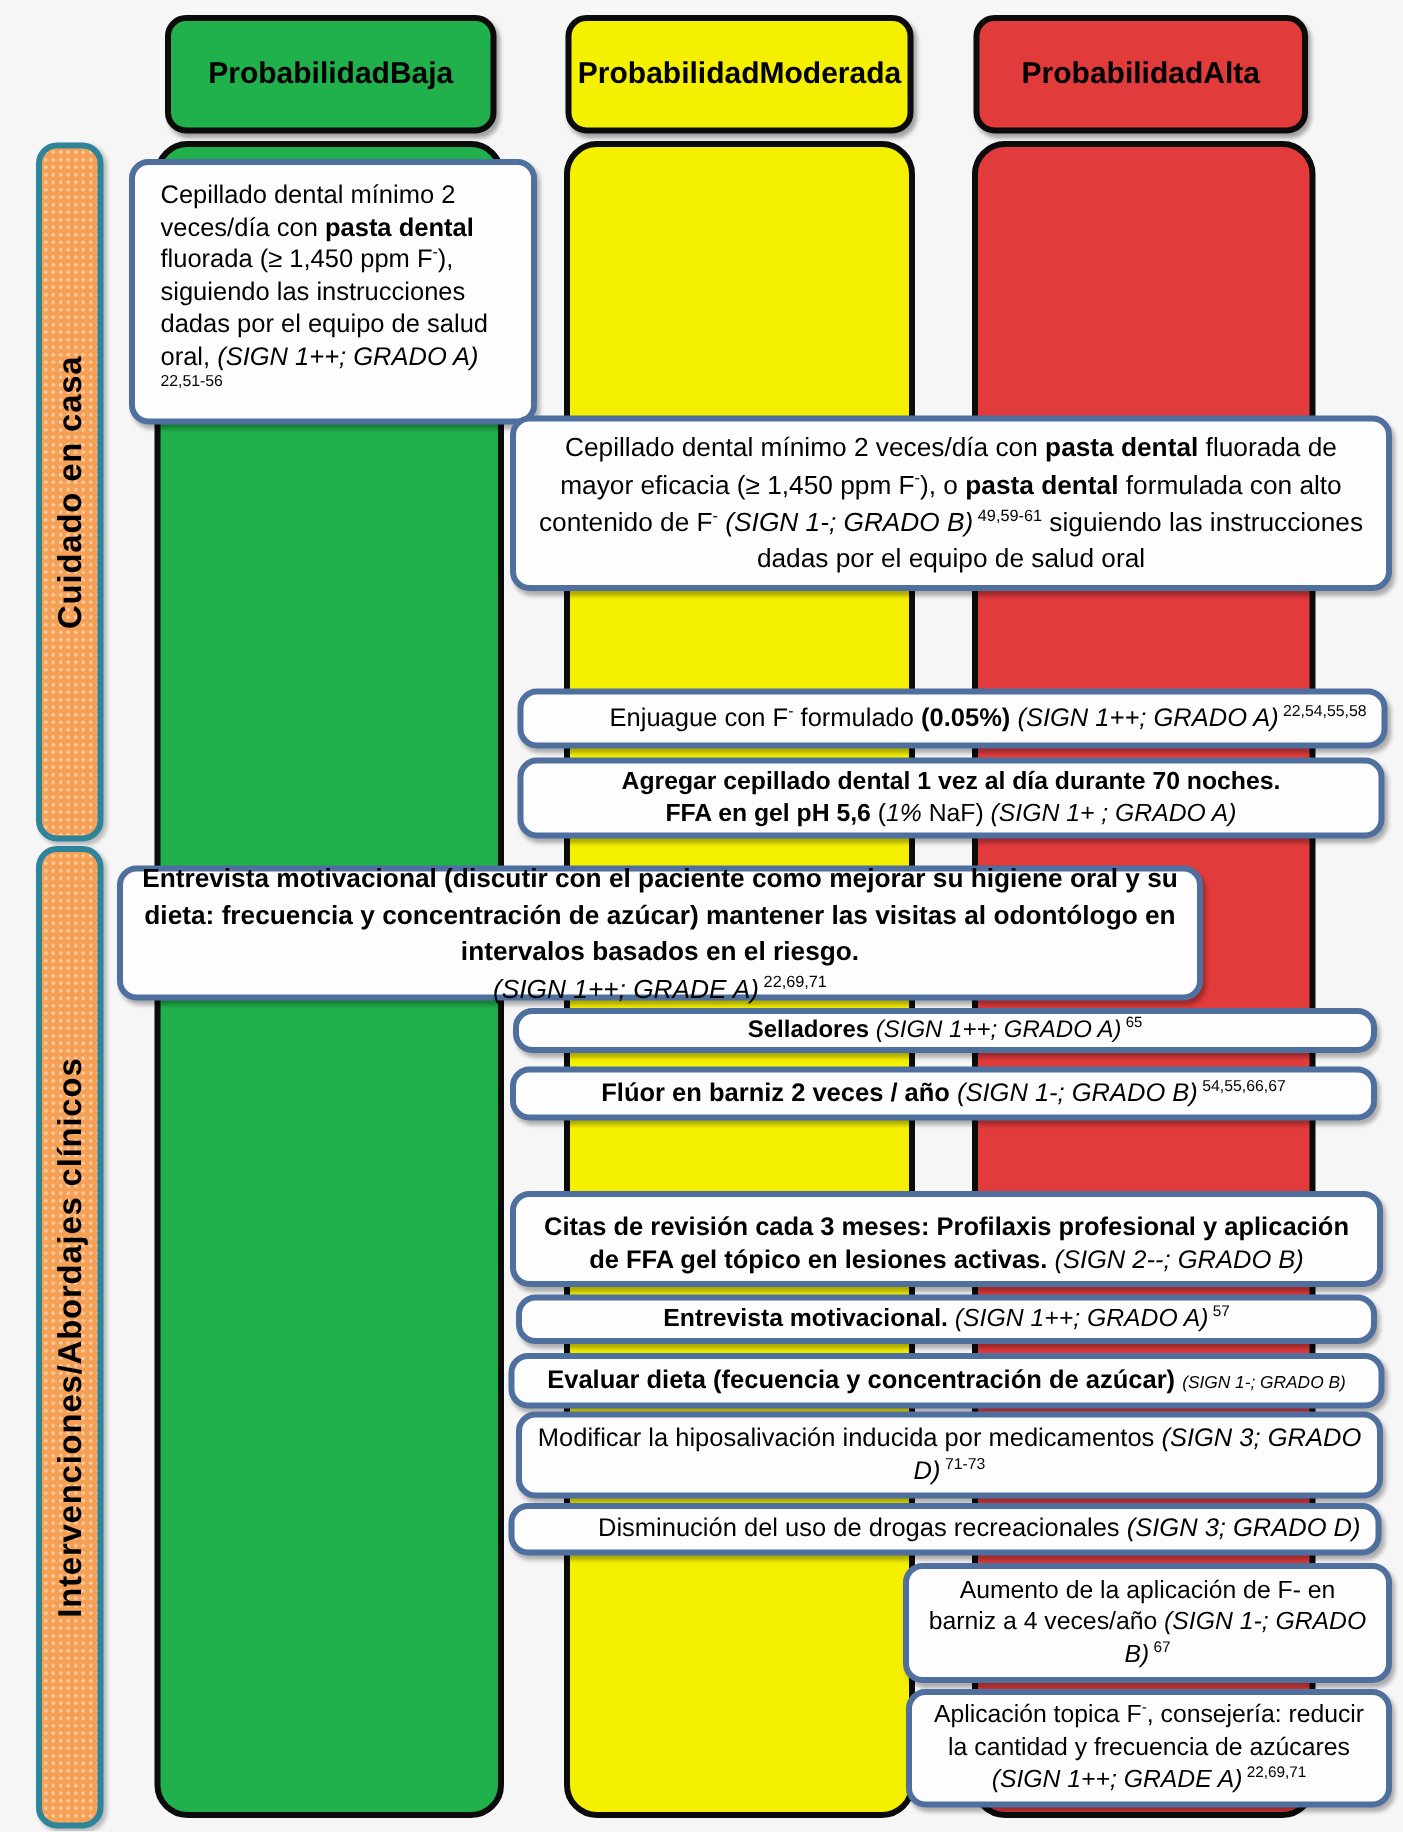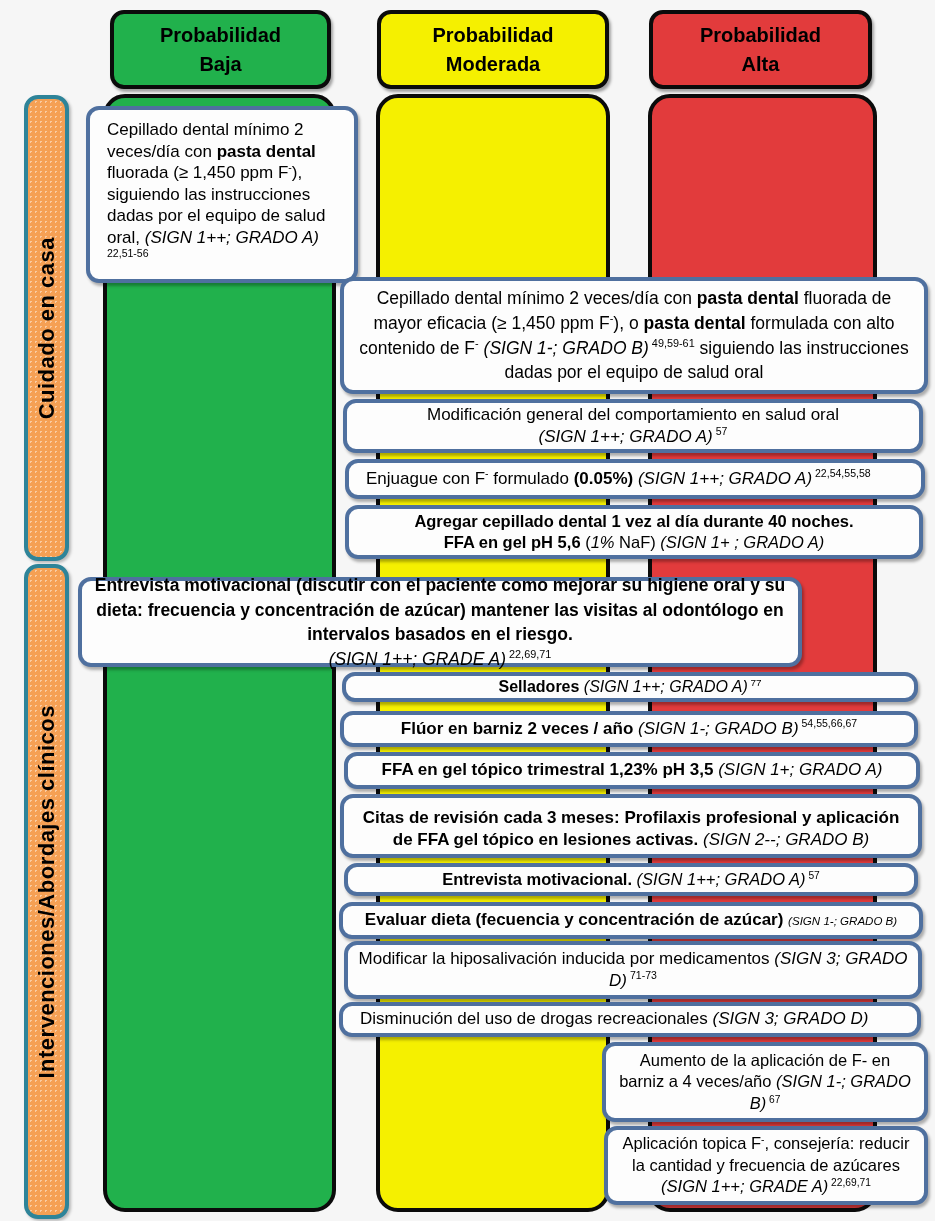--- a/index.html
+++ b/index.html
@@ -9,21 +9,21 @@
     font-family:"Liberation Sans", sans-serif;color:#000;
   }
   
   .col{position:absolute;border:4px solid #0b0b0b;border-radius:22px;box-sizing:border-box;}
   .col-green{background:#21b14c;}
   .col-yellow{background:#f5f000;}
   .col-red{background:#e23b3c;}
   
   .hdr{
     position:absolute;border:4px solid #0b0b0b;border-radius:14px;box-sizing:border-box;
-    display:flex;flex-direction:column;align-items:center;justify-content:center;
+    display:flex;align-items:center;justify-content:center;
     font-weight:700;font-size:20px;line-height:1.45;text-align:center;
     box-shadow:2px 3px 3px rgba(0,0,0,0.35);
   }
   .hdr-green{background:#21b14c;}
   .hdr-yellow{background:#f5f000;}
   .hdr-red{background:#e23b3c;}
   
   .sidebar{
     position:absolute;background:#f5a054;border:4px solid #2e8499;border-radius:14px;
     box-sizing:border-box;display:flex;align-items:center;justify-content:center;
@@ -35,21 +35,21 @@
     writing-mode:vertical-rl;transform:rotate(180deg);
     font-weight:700;font-size:22px;white-space:nowrap;letter-spacing:0.5px;
   }
   
   .wbox{
     position:absolute;background:#fdfdfd;border:4px solid #4f709f;border-radius:13px;
     box-sizing:border-box;display:flex;align-items:center;justify-content:center;
     text-align:center;font-size:17px;line-height:1.3;padding:3px 10px;
     box-shadow:2px 3px 3px rgba(0,0,0,0.3);
   }
-  .wbox.left{justify-content:flex-start;text-align:left;padding-left:17px;}
+  .wbox.left{justify-content:flex-end;text-align:left;padding-left:17px;}
   .wbox sup{font-size:0.62em;line-height:0;}
   .wbox .small{font-size:0.68em;}
 </style>
 </head>
 <body>
 
 <div class="canvas">
 
   <div class="col col-green" style="left:103px;top:94px;width:233px;height:1118px;"></div>
   <div class="col col-yellow" style="left:376px;top:94px;width:234px;height:1118px;"></div>
@@ -76,47 +76,41 @@
   </div>
 
   <div class="wbox left" style="left:86px;top:106px;width:272px;height:177px;font-size:17px;line-height:1.27;">
     <span><span>Cepillado dental mínimo 2 veces/día con </span><span style="font-weight: 700;">pasta dental</span><span> fluorada (≥ 1,450 ppm F</span><sup>-</sup><span>), siguiendo las instrucciones dadas por el equipo de salud oral, </span><span style="font-style: italic;">(SIGN 1++; GRADO A)</span><sup> 22,51-56</sup></span>
   </div>
 
   <div class="wbox" style="left:340px;top:277px;width:588px;height:117px;font-size:17.5px;line-height:1.42;">
     <span><span>Cepillado dental mínimo 2 veces/día con </span><span style="font-weight: 700;">pasta dental</span><span> fluorada de mayor eficacia (≥ 1,450 ppm F</span><sup>-</sup><span>), o </span><span style="font-weight: 700;">pasta dental</span><span> formulada con alto contenido de  F</span><sup>-</sup><span> </span><span style="font-style: italic;">(SIGN 1-; GRADO B)</span><sup> 49,59-61</sup><span> siguiendo las instrucciones dadas por el equipo de salud oral</span></span>
   </div>
 
-  <div class="wbox" style="left:343px;top:399px;width:580px;height:54px;">
-    <span><span>Modificación general del comportamiento en salud oral</span><br><span style="font-style: italic;">(SIGN 1++; GRADO A)</span><sup> 57</sup></span>
-  </div>
 
   <div class="wbox left" style="left:345px;top:459px;width:580px;height:40px;">
     <span><span>Enjuague con F</span><sup>-</sup><span> formulado </span><span style="font-weight: 700;">(0.05%)</span><span>    </span><span style="font-style: italic;">(SIGN 1++; GRADO A)</span><sup> 22,54,55,58</sup></span>
   </div>
 
   <div class="wbox" style="left:345px;top:505px;width:578px;height:54px;font-size:16.5px;">
-    <span><span style="font-weight: 700;">Agregar cepillado dental  1 vez al día durante 40 noches.</span><br><span style="font-weight: 700;">FFA en gel    pH 5,6</span><span>  (</span><span style="font-style: italic;">1%</span><span> NaF)   </span><span style="font-style: italic;">(SIGN 1+ ; GRADO A)</span></span>
+    <span><span style="font-weight: 700;">Agregar cepillado dental  1 vez al día durante 70 noches.</span><br><span style="font-weight: 700;">FFA en gel    pH 5,6</span><span>  (</span><span style="font-style: italic;">1%</span><span> NaF)   </span><span style="font-style: italic;">(SIGN 1+ ; GRADO A)</span></span>
   </div>
 
   <div class="wbox" style="left:78px;top:577px;width:724px;height:90px;font-size:17.5px;line-height:1.4;">
     <span><span style="font-weight: 700;">Entrevista motivacional (discutir con el paciente como mejorar su higiene oral y su dieta: frecuencia y concentración de azúcar) mantener las visitas al odontólogo en intervalos basados en el riesgo.</span><br><span style="font-style: italic;">(SIGN 1++; GRADE A)</span><sup> 22,69,71</sup></span>
   </div>
 
   <div class="wbox" style="left:342px;top:672px;width:576px;height:30px;font-size:16px;">
-    <span><span style="font-weight: 700;">Selladores </span><span style="font-style: italic;">(SIGN 1++; GRADO A)</span><sup> 77</sup></span>
+    <span><span style="font-weight: 700;">Selladores </span><span style="font-style: italic;">(SIGN 1++; GRADO A)</span><sup> 65</sup></span>
   </div>
 
   <div class="wbox" style="left:340px;top:711px;width:578px;height:36px;">
     <span><span style="font-weight: 700;">Flúor en barniz 2 veces / año   </span><span style="font-style: italic;">(SIGN 1-; GRADO B)</span><sup> 54,55,66,67</sup></span>
   </div>
 
-  <div class="wbox" style="left:344px;top:752px;width:576px;height:37px;">
-    <span><span style="font-weight: 700;">FFA en gel tópico trimestral 1,23% pH 3,5 </span><span style="font-style: italic;">(SIGN 1+; GRADO A)</span></span>
-  </div>
 
   <div class="wbox" style="left:340px;top:794px;width:582px;height:64px;align-items:flex-end;">
     <span><span style="font-weight: 700;">Citas de revisión cada 3 meses: Profilaxis profesional y aplicación de FFA gel tópico en lesiones activas.   </span><span style="font-style: italic;">(SIGN 2--; GRADO B)</span></span>
   </div>
 
   <div class="wbox" style="left:344px;top:863px;width:574px;height:33px;font-size:16.5px;">
     <span><span style="font-weight: 700;">Entrevista motivacional.  </span><span style="font-style: italic;">(SIGN 1++; GRADO A)</span><sup> 57</sup></span>
   </div>
 
   <div class="wbox" style="left:339px;top:902px;width:584px;height:37px;">

